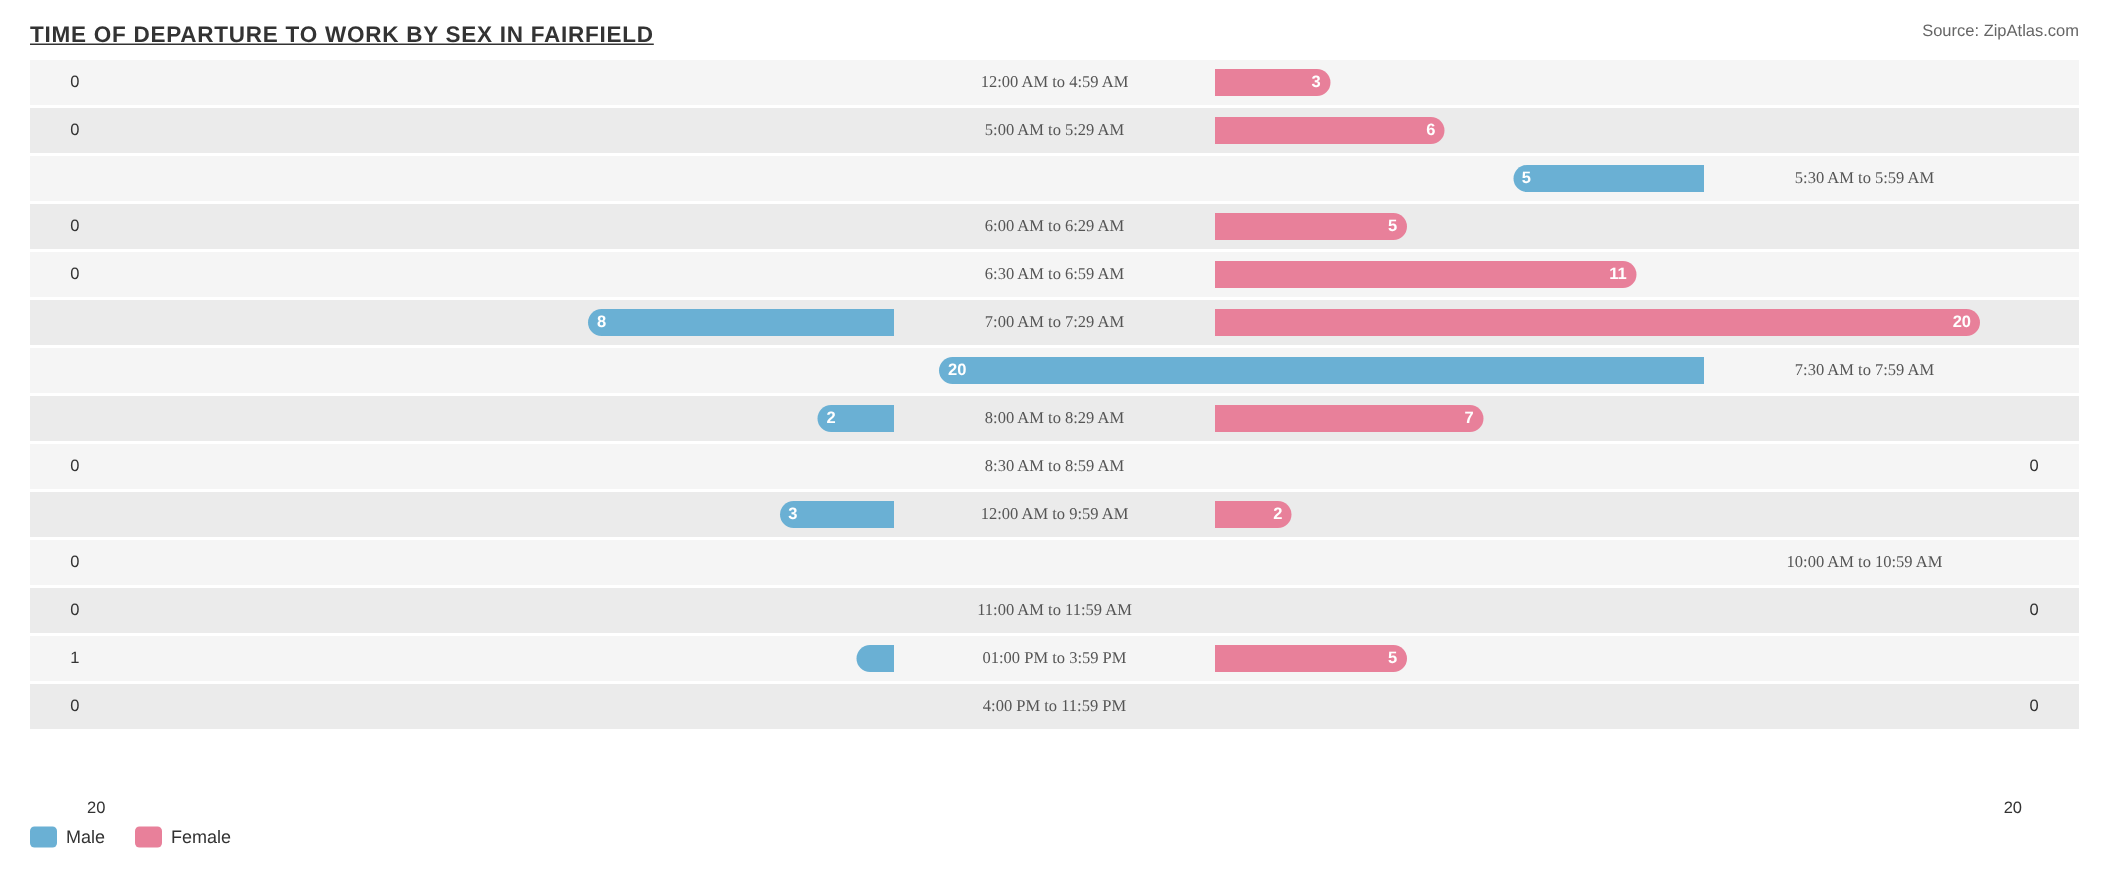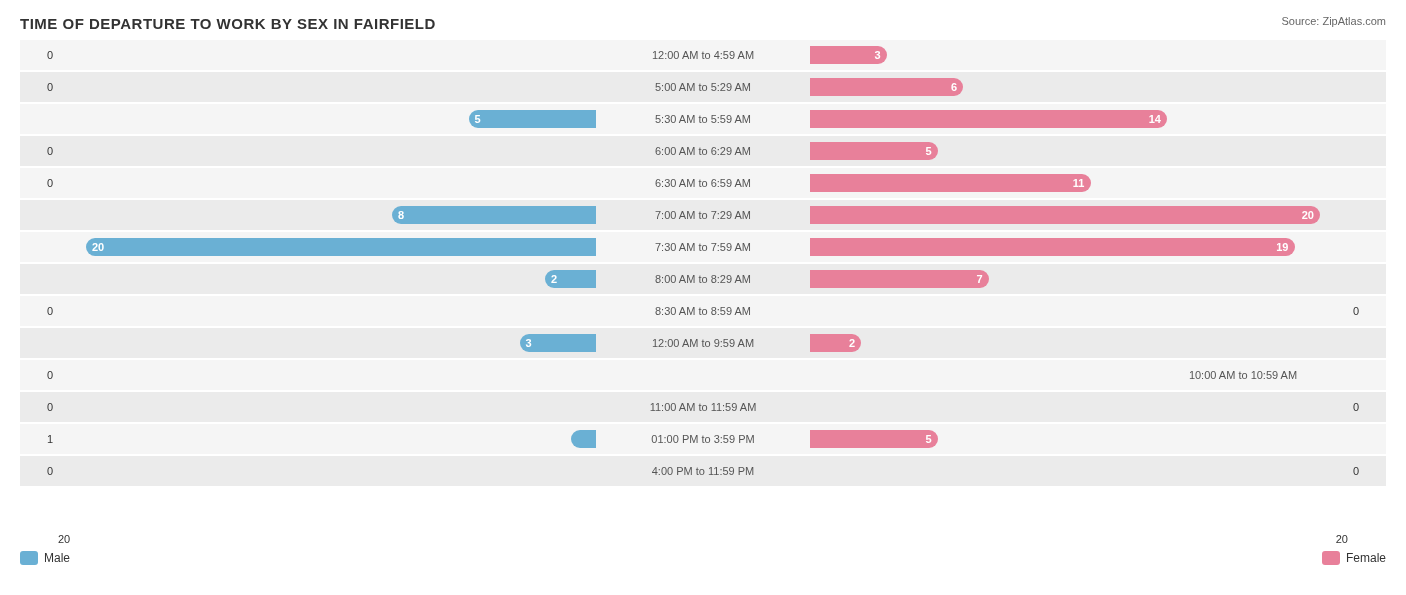--- a/index.html
+++ b/index.html
@@ -16,20 +16,21 @@
       padding: 15px 20px 40px 20px;
       position: relative;
     }
     .chart-title {
       font-size: 15px;
       font-weight: bold;
       color: #333;
       margin-bottom: 8px;
       text-transform: uppercase;
       letter-spacing: 0.5px;
+      text-decoration: underline;
     }
     .source {
       position: absolute;
       top: 15px;
       right: 20px;
       font-size: 11px;
       color: #666;
     }
     .chart-area {
       position: relative;
@@ -58,20 +59,21 @@
     }
     
     .label-area {
       width: 210px;
       flex-shrink: 0;
       text-align: center;
       font-size: 11px;
       color: #555;
       z-index: 2;
       position: relative;
+      font-family: Liberation Serif, serif;
     }
     
     .left-bar-container {
       flex: 1;
       display: flex;
       justify-content: flex-end;
       align-items: center;
       height: 18px;
       padding-right: 2px;
     }
@@ -127,21 +129,21 @@
     .left-bar-wrap {
       position: relative;
       height: 18px;
     }
     .right-bar-wrap {
       position: relative;
       height: 18px;
     }
     .legend {
       display: flex;
-      justify-content: space-between;
+      justify-content: flex-start;
       align-items: center;
       gap: 20px;
       margin-top: 6px;
     }
     .legend-item {
       display: flex;
       align-items: center;
       gap: 6px;
       font-size: 12px;
       color: #333;
@@ -209,26 +211,20 @@
   </div>
       <div class="row">
     <div class="left-val"></div>
     <div class="left-bar-container">
       <div class="left-bar-wrap" style="width:127.5px; height:18px; position:relative;">
         <div class="left-bar" style="width:127.5px; height:18px; background:#6ab0d4; border-radius:9px 0 0 9px;"></div>
         <span class="bar-val-inside-left" style="position:absolute;left:6px;top:50%;transform:translateY(-50%);font-size:11px;color:#fff;font-weight:bold;">5</span>
       </div>
     </div>
     <div class="label-area">5:30 AM to 5:59 AM</div>
-    <div class="right-bar-container">
-      <div class="right-bar-wrap" style="width:357px; height:18px; position:relative;">
-        <div class="right-bar" style="width:357px; height:18px; background:#e8809a; border-radius:0 9px 9px 0;"></div>
-        <span class="bar-val-inside" style="position:absolute;right:6px;top:50%;transform:translateY(-50%);font-size:11px;color:#fff;font-weight:bold;">14</span>
-      </div>
-    </div>
     <div class="right-val"></div>
   </div>
       <div class="row">
     <div class="left-val">0</div>
     <div class="left-bar-container">
       <div class="left-bar-wrap" style="width:0px; height:18px; position:relative;">
         <div class="left-bar" style="width:0px; height:18px; background:#6ab0d4; border-radius:9px 0 0 9px;"></div>
 
       </div>
     </div>
@@ -277,26 +273,20 @@
   </div>
       <div class="row">
     <div class="left-val"></div>
     <div class="left-bar-container">
       <div class="left-bar-wrap" style="width:510px; height:18px; position:relative;">
         <div class="left-bar" style="width:510px; height:18px; background:#6ab0d4; border-radius:9px 0 0 9px;"></div>
         <span class="bar-val-inside-left" style="position:absolute;left:6px;top:50%;transform:translateY(-50%);font-size:11px;color:#fff;font-weight:bold;">20</span>
       </div>
     </div>
     <div class="label-area">7:30 AM to 7:59 AM</div>
-    <div class="right-bar-container">
-      <div class="right-bar-wrap" style="width:484.5px; height:18px; position:relative;">
-        <div class="right-bar" style="width:484.5px; height:18px; background:#e8809a; border-radius:0 9px 9px 0;"></div>
-        <span class="bar-val-inside" style="position:absolute;right:6px;top:50%;transform:translateY(-50%);font-size:11px;color:#fff;font-weight:bold;">19</span>
-      </div>
-    </div>
     <div class="right-val"></div>
   </div>
       <div class="row">
     <div class="left-val"></div>
     <div class="left-bar-container">
       <div class="left-bar-wrap" style="width:51px; height:18px; position:relative;">
         <div class="left-bar" style="width:51px; height:18px; background:#6ab0d4; border-radius:9px 0 0 9px;"></div>
         <span class="bar-val-inside-left" style="position:absolute;left:6px;top:50%;transform:translateY(-50%);font-size:11px;color:#fff;font-weight:bold;">2</span>
       </div>
     </div>

